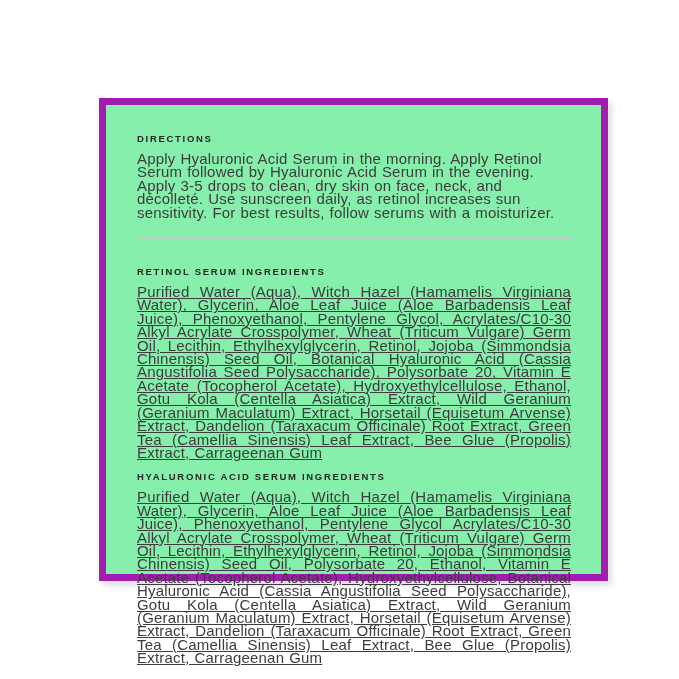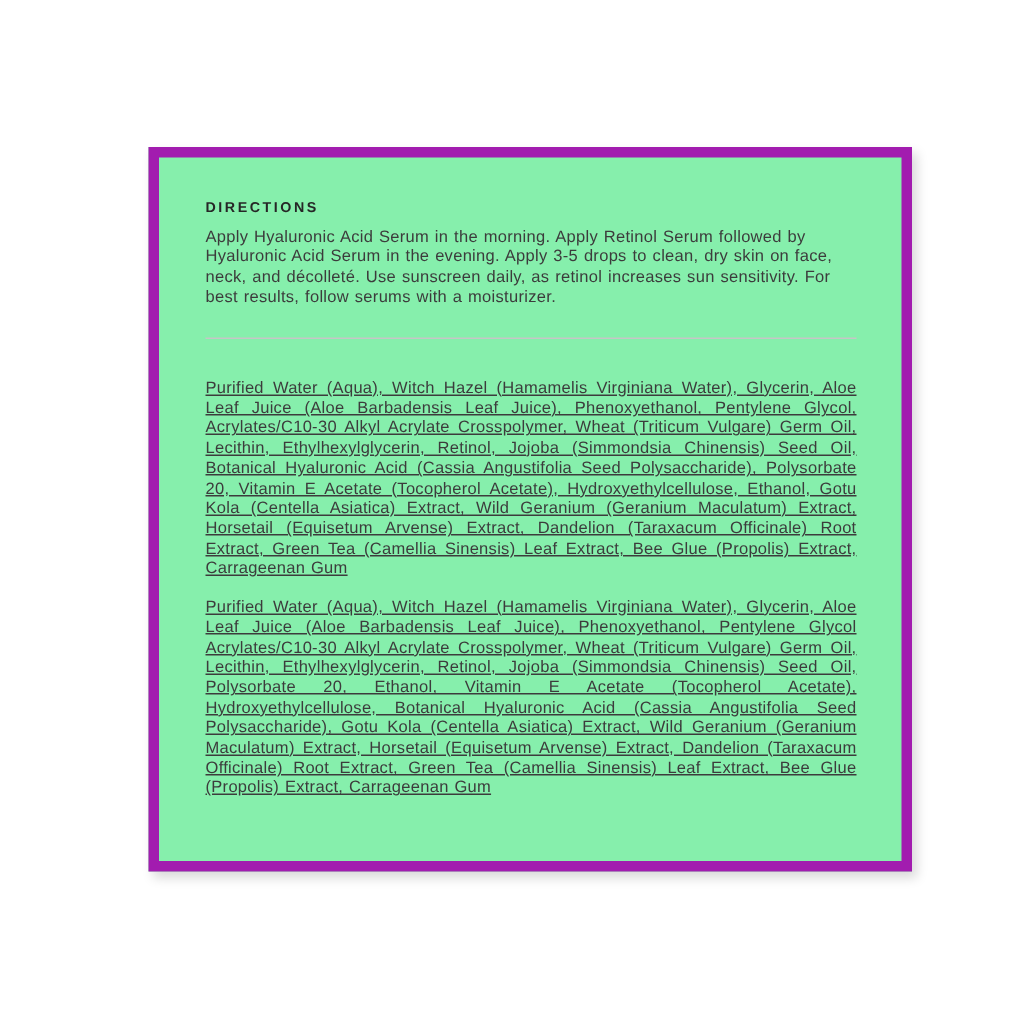--- a/index.html
+++ b/index.html
@@ -33,21 +33,21 @@
   .section-heading {
     margin: 0 0 7px 0;
     font-size: 9.5px;
     line-height: 12px;
     font-weight: bold;
     letter-spacing: 1.7px;
     color: #262626;
   }
   .body-text {
     margin: 0;
-    font-size: 11px;
+    font-size: 15px;
     line-height: 13.4px;
     letter-spacing: 0.2px;
     word-spacing: 0.6px;
     color: #3c3c3c;
   }
   .warning-text {
     margin-top: 12px;
   }
   .justified {
     text-align: justify;
@@ -69,21 +69,23 @@
   <div class="card">
 
     <section>
       <h2 class="section-heading">DIRECTIONS</h2>
       <p class="body-text">Apply Hyaluronic Acid Serum in the morning. Apply Retinol Serum followed by Hyaluronic Acid Serum in the evening. Apply 3-5 drops to clean, dry skin on face, neck, and décolleté. Use sunscreen daily, as retinol increases sun sensitivity. For best results, follow serums with a moisturizer.</p>
     </section>
 
     <hr class="divider">
 
     <section>
+      <h2 class="section-heading">RETINOL SERUM INGREDIENTS</h2>
       <p class="body-text justified">Purified Water (Aqua), Witch Hazel (Hamamelis Virginiana Water), Glycerin, Aloe Leaf Juice (Aloe Barbadensis Leaf Juice), Phenoxyethanol, Pentylene Glycol, Acrylates/C10-30 Alkyl Acrylate Crosspolymer, Wheat (Triticum Vulgare) Germ Oil, Lecithin, Ethylhexylglycerin, Retinol, Jojoba (Simmondsia Chinensis) Seed Oil, Botanical Hyaluronic Acid (Cassia Angustifolia Seed Polysaccharide), Polysorbate 20, Vitamin E Acetate (Tocopherol Acetate), Hydroxyethylcellulose, Ethanol, Gotu Kola (Centella Asiatica) Extract, Wild Geranium (Geranium Maculatum) Extract, Horsetail (Equisetum Arvense) Extract, Dandelion (Taraxacum Officinale) Root Extract, Green Tea (Camellia Sinensis) Leaf Extract, Bee Glue (Propolis) Extract, Carrageenan Gum</p>
     </section>
 
     <section class="section-gap-small">
+      <h2 class="section-heading">HYALURONIC ACID SERUM INGREDIENTS</h2>
       <p class="body-text justified">Purified Water (Aqua), Witch Hazel (Hamamelis Virginiana Water), Glycerin, Aloe Leaf Juice (Aloe Barbadensis Leaf Juice), Phenoxyethanol, Pentylene Glycol Acrylates/C10-30 Alkyl Acrylate Crosspolymer, Wheat (Triticum Vulgare) Germ Oil, Lecithin, Ethylhexylglycerin, Retinol, Jojoba (Simmondsia Chinensis) Seed Oil, Polysorbate 20, Ethanol, Vitamin E Acetate (Tocopherol Acetate), Hydroxyethylcellulose, Botanical Hyaluronic Acid (Cassia Angustifolia Seed Polysaccharide), Gotu Kola (Centella Asiatica) Extract, Wild Geranium (Geranium Maculatum) Extract, Horsetail (Equisetum Arvense) Extract, Dandelion (Taraxacum Officinale) Root Extract, Green Tea (Camellia Sinensis) Leaf Extract, Bee Glue (Propolis) Extract, Carrageenan Gum</p>
     </section>
 
   </div>
 </div>
 
 </body></html>

